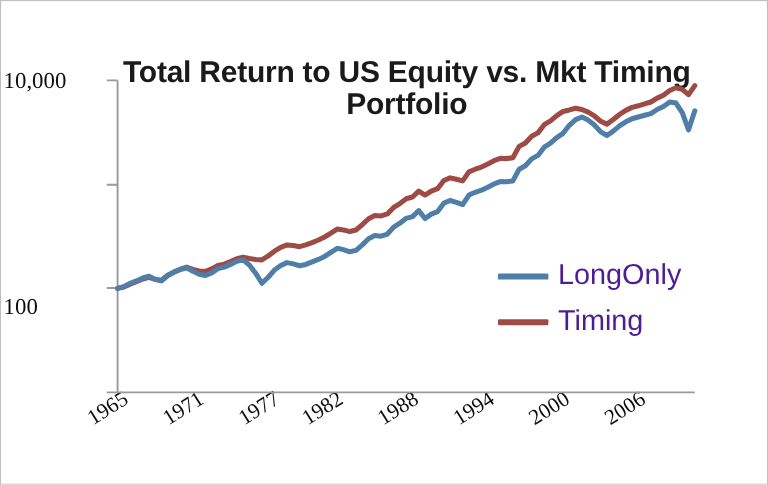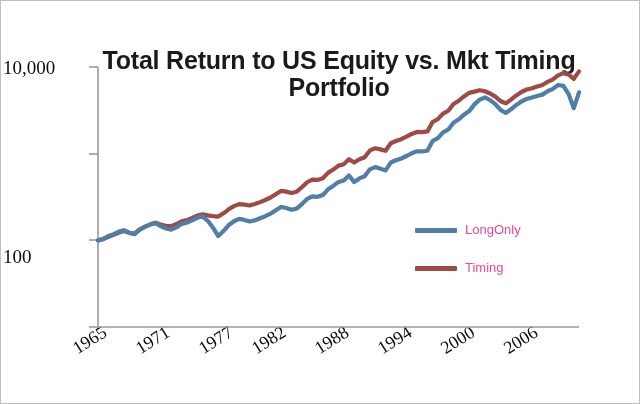--- a/index.html
+++ b/index.html
@@ -73,22 +73,22 @@
     top: 12px;
     width: 42px;
     height: 5px;
     border-radius: 1px;
   }
   .legend-text {
     position: absolute;
     left: 50px;
     top: 0;
     font-family: "Liberation Sans", sans-serif;
-    font-size: 13px;
-    color: #ec4899;
+    font-size: 24px;
+    color: #4c1d95;
     line-height: 28px;
     white-space: nowrap;
   }
 </style>
 </head>
 <body>
 
 <div id="screenshot">
   <div id="chart-frame">
 

